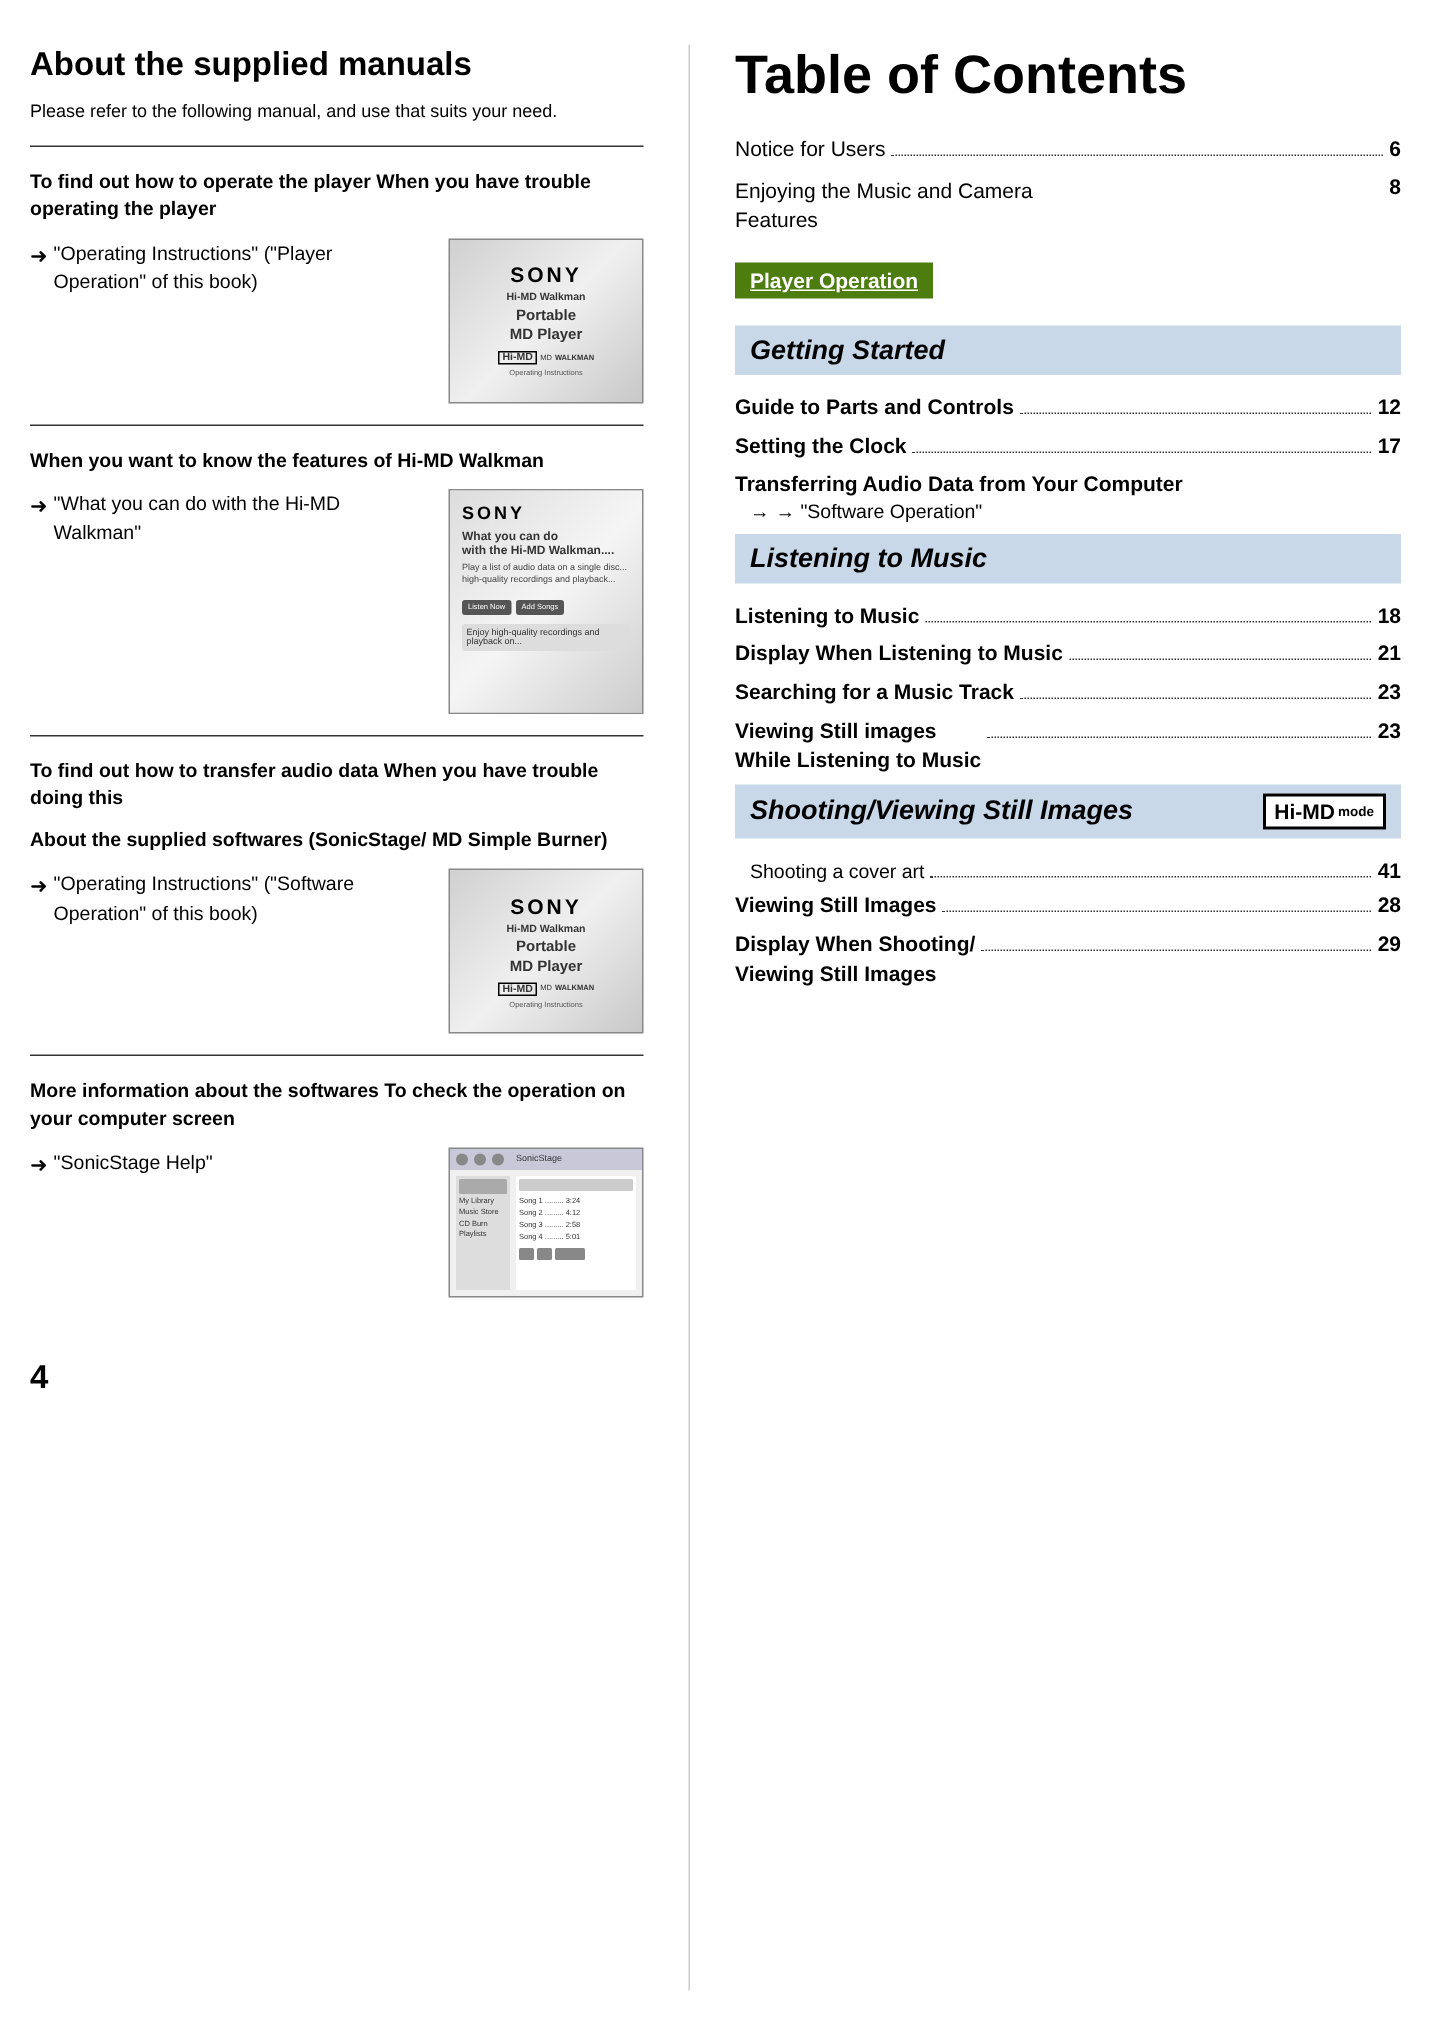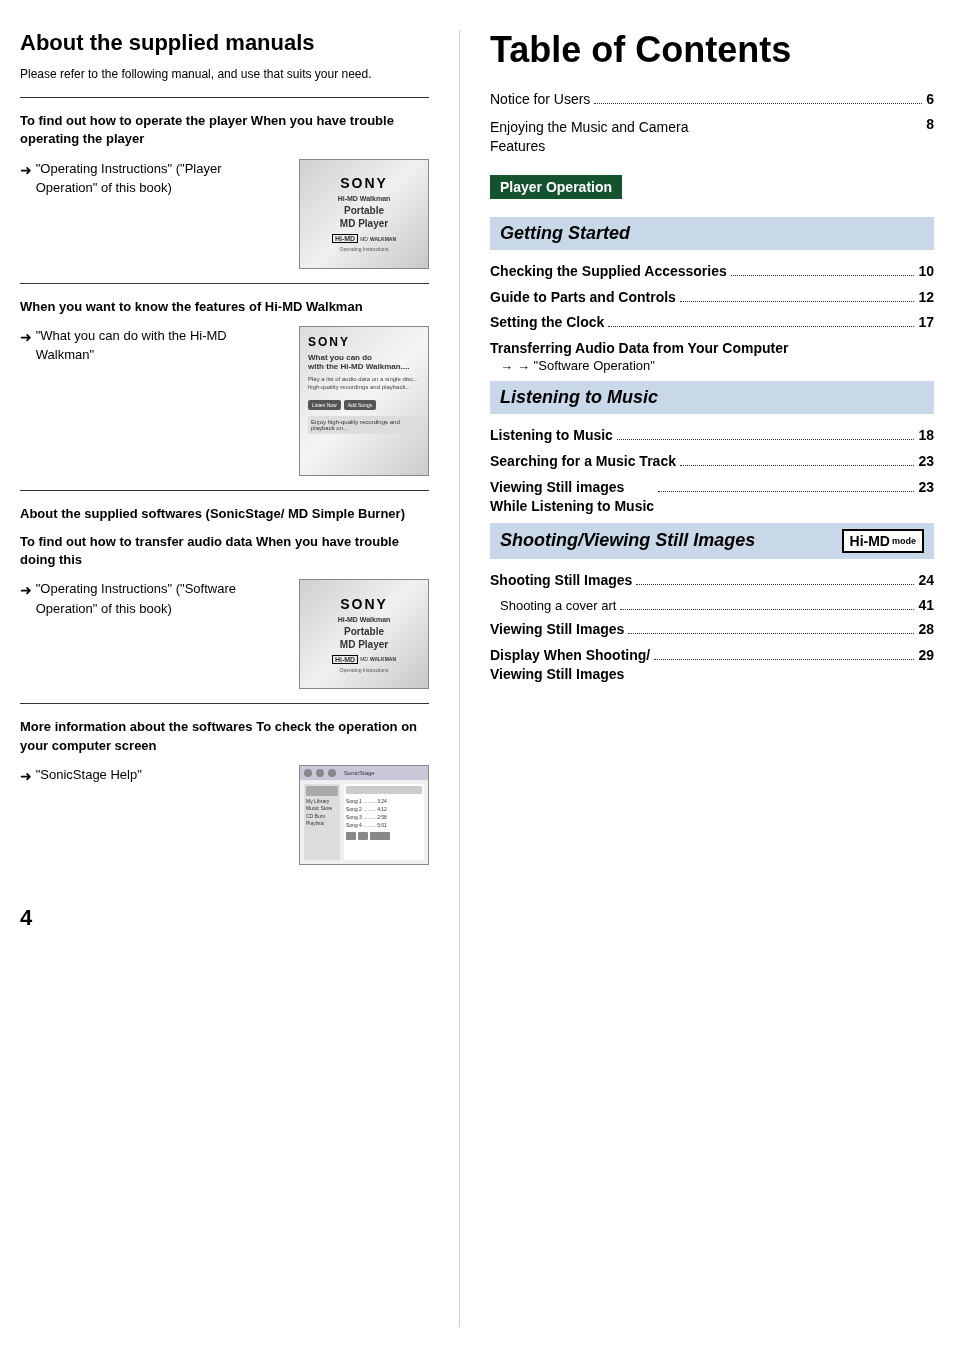--- a/index.html
+++ b/index.html
@@ -211,28 +211,29 @@
       margin: 0 4px 3px 4px;
     }
     .toc-page-num {
       font-size: 14px;
       font-weight: bold;
     }
     .toc-entry-bold .toc-label {
       font-weight: bold;
     }
     .section-box {
-      background: #14532d;
+      background: #4d7c0f;
       color: #fff;
       padding: 4px 10px;
       font-size: 14px;
       font-weight: bold;
       display: inline-block;
       margin-bottom: 12px;
       margin-top: 10px;
+      text-decoration: underline;
     }
     .subsection-header {
       background: #c8d8e8;
       padding: 6px 10px;
       font-size: 18px;
       font-style: italic;
       font-weight: bold;
       margin-bottom: 12px;
       margin-top: 6px;
     }
@@ -349,23 +350,23 @@
               <div style="background:#555;color:#fff;font-size:5px;padding:2px 4px;border-radius:2px;">Listen Now</div>
               <div style="background:#555;color:#fff;font-size:5px;padding:2px 4px;border-radius:2px;">Add Songs</div>
             </div>
             <div style="margin-top:6px;font-size:6px;background:#ddd;padding:3px;border-radius:2px;color:#333;">Enjoy high-quality recordings and playback on...</div>
           </div>
         </div>
       </div>
 
       <hr class="divider">
 
+      <div class="section-heading">To find out how to transfer audio data When you have trouble doing this</div>
+
       <div class="section-heading">About the supplied softwares (SonicStage/ MD Simple Burner)</div>
-
-      <div class="section-heading">To find out how to transfer audio data When you have trouble doing this</div>
       <div class="ref-row">
         <div style="flex:1">
           <div class="arrow-ref">
             <span class="arrow">➜</span>
             <span class="ref-quote">"Operating Instructions" ("Software Operation" of this book)</span>
           </div>
         </div>
         <div class="book-img">
           <div class="book-img-inner">
             <div class="sony-logo">SONY</div>
@@ -441,25 +442,20 @@
       </div>
     </div>
 
     <div style="margin-top:8px;margin-bottom:6px;">
       <div class="section-box">Player Operation</div>
     </div>
 
     <div class="subsection-header">Getting Started</div>
 
     <div class="toc-entry toc-entry-bold">
-      <span class="toc-label">Checking the Supplied Accessories</span>
-      <span class="toc-dots"></span>
-      <span class="toc-page-num">10</span>
-    </div>
-    <div class="toc-entry toc-entry-bold">
       <span class="toc-label">Guide to Parts and Controls</span>
       <span class="toc-dots"></span>
       <span class="toc-page-num">12</span>
     </div>
     <div class="toc-entry toc-entry-bold">
       <span class="toc-label">Setting the Clock</span>
       <span class="toc-dots"></span>
       <span class="toc-page-num">17</span>
     </div>
 
@@ -472,43 +468,43 @@
     </div>
 
     <div class="subsection-header">Listening to Music</div>
 
     <div class="toc-entry toc-entry-bold">
       <span class="toc-label">Listening to Music</span>
       <span class="toc-dots"></span>
       <span class="toc-page-num">18</span>
     </div>
     <div class="toc-entry toc-entry-bold">
+      <span class="toc-label">Display When Listening to Music</span>
+      <span class="toc-dots"></span>
+      <span class="toc-page-num">21</span>
+    </div>
+    <div class="toc-entry toc-entry-bold">
       <span class="toc-label">Searching for a Music Track</span>
       <span class="toc-dots"></span>
       <span class="toc-page-num">23</span>
     </div>
     <div class="toc-entry toc-entry-bold">
       <span class="toc-label">Viewing Still images<br>While Listening to Music</span>
       <span class="toc-dots"></span>
       <span class="toc-page-num">23</span>
     </div>
 
     <div class="shooting-header">
       <span class="shooting-header-text">Shooting/Viewing Still Images</span>
       <div class="himd-badge">
         <span class="hi">Hi-MD</span>
         <span style="font-size:9px;vertical-align:super;">mode</span>
       </div>
     </div>
 
-    <div class="toc-entry toc-entry-bold">
-      <span class="toc-label">Shooting Still Images</span>
-      <span class="toc-dots"></span>
-      <span class="toc-page-num">24</span>
-    </div>
     <div class="toc-sub-entry">
       <span class="toc-label">Shooting a cover art</span>
       <span class="toc-dots"></span>
       <span class="toc-page-num">41</span>
     </div>
     <div class="toc-entry toc-entry-bold">
       <span class="toc-label">Viewing Still Images</span>
       <span class="toc-dots"></span>
       <span class="toc-page-num">28</span>
     </div>

